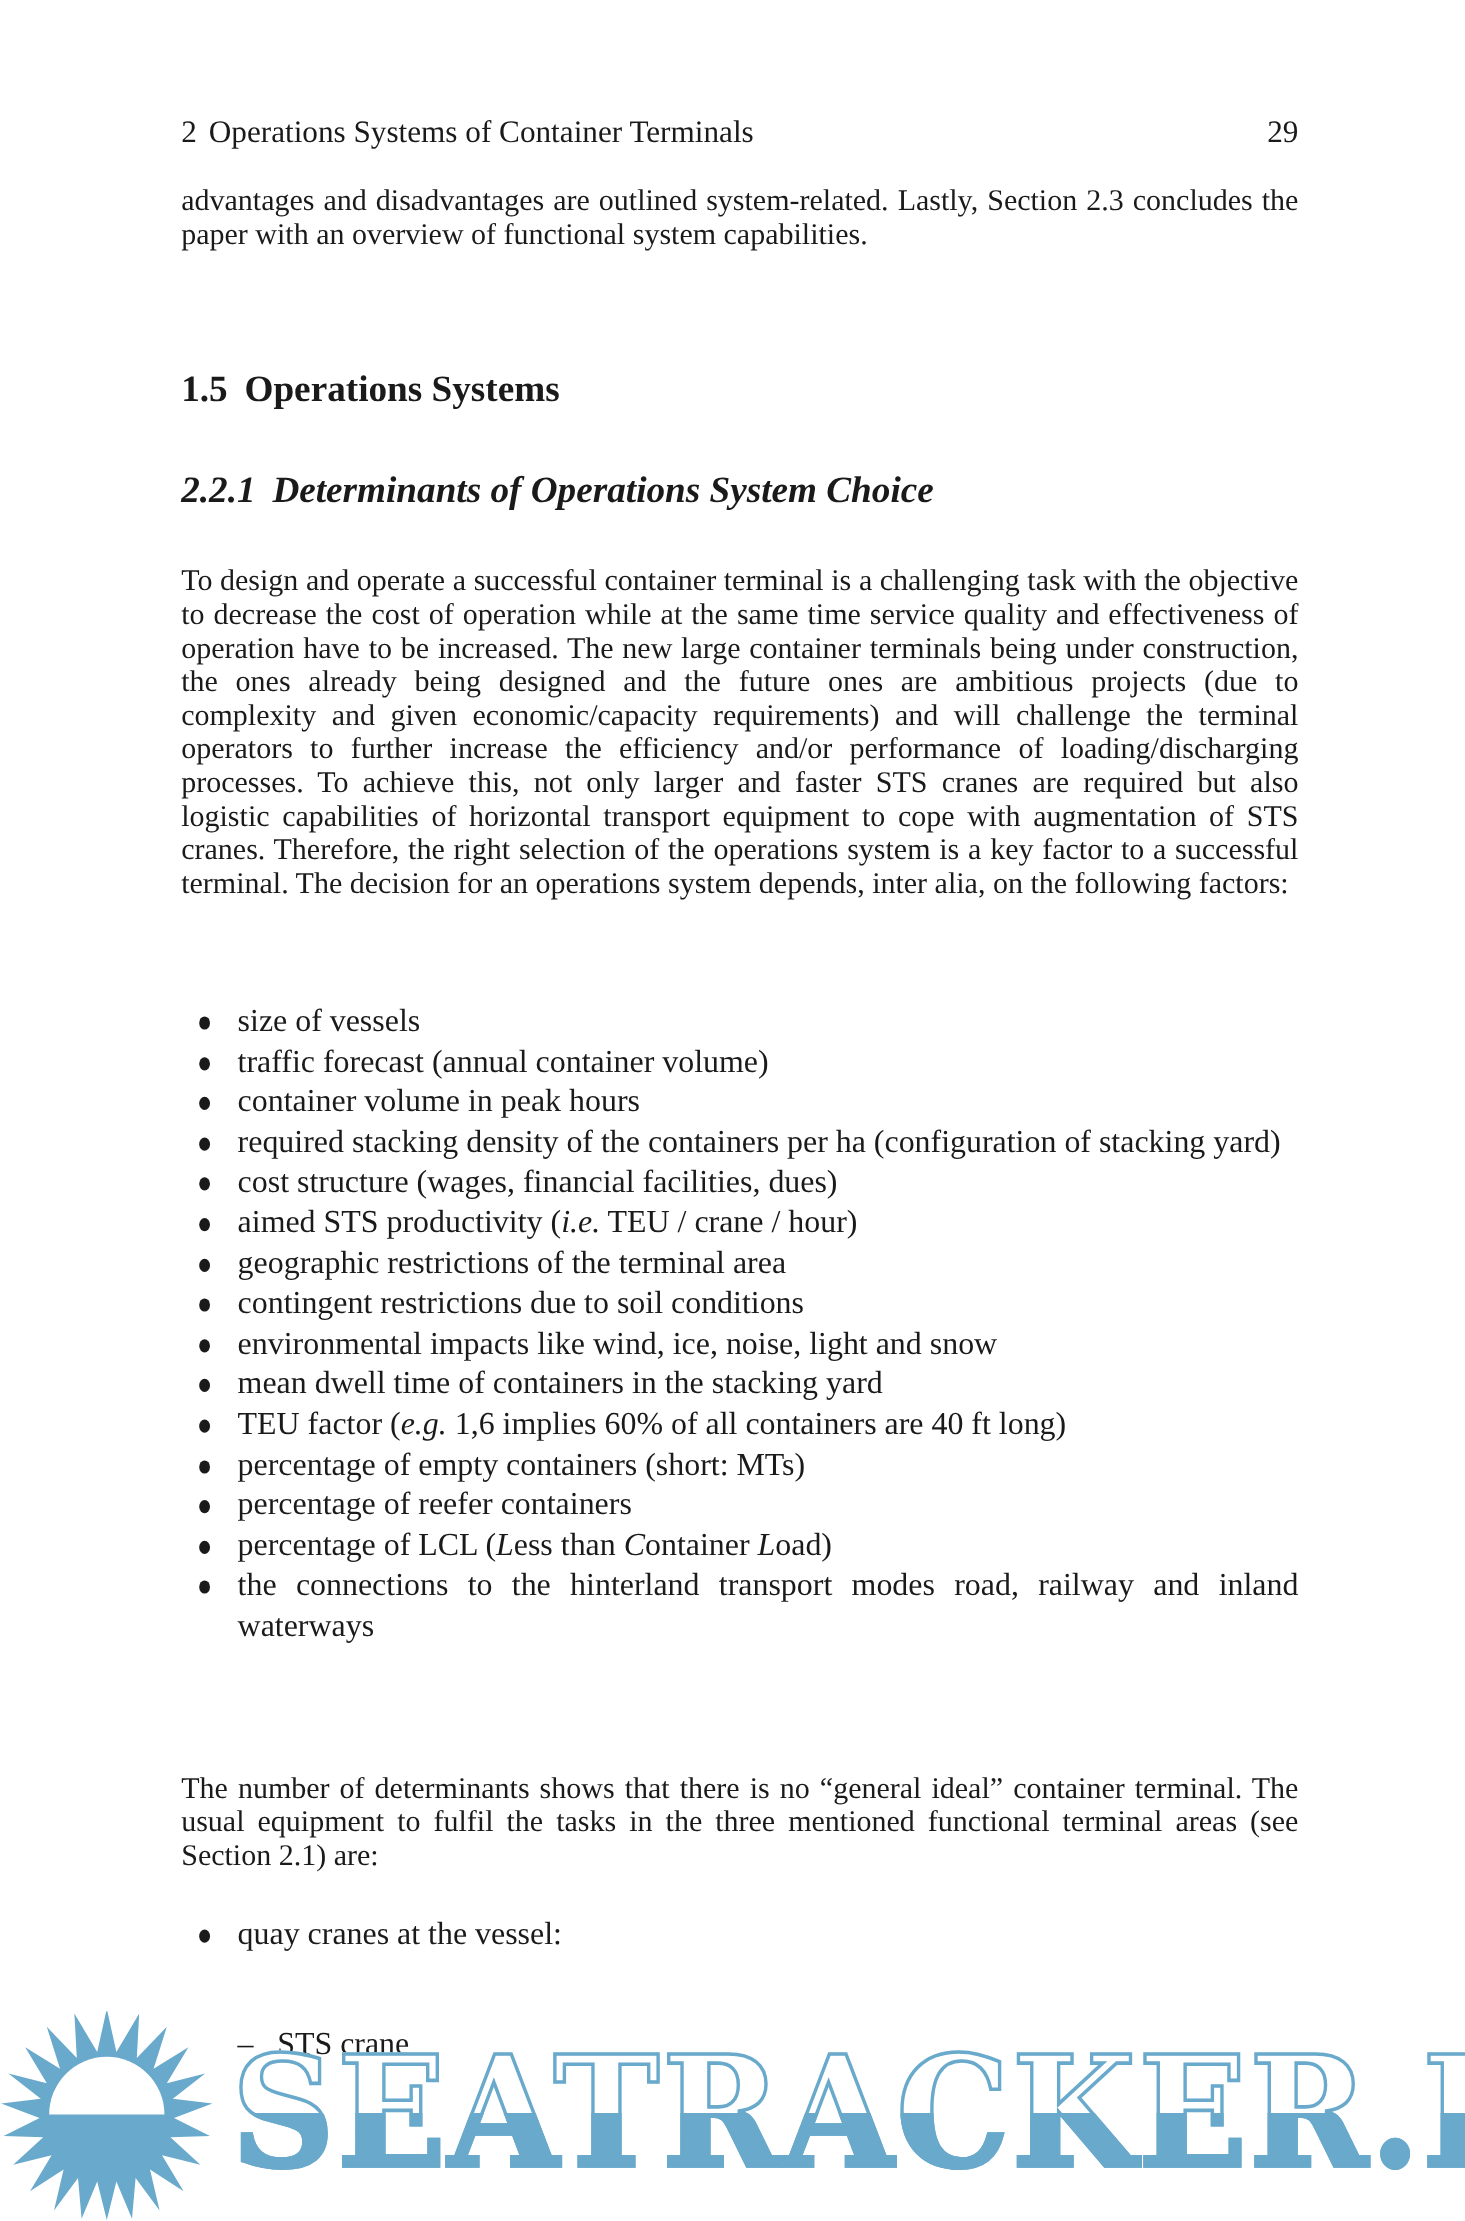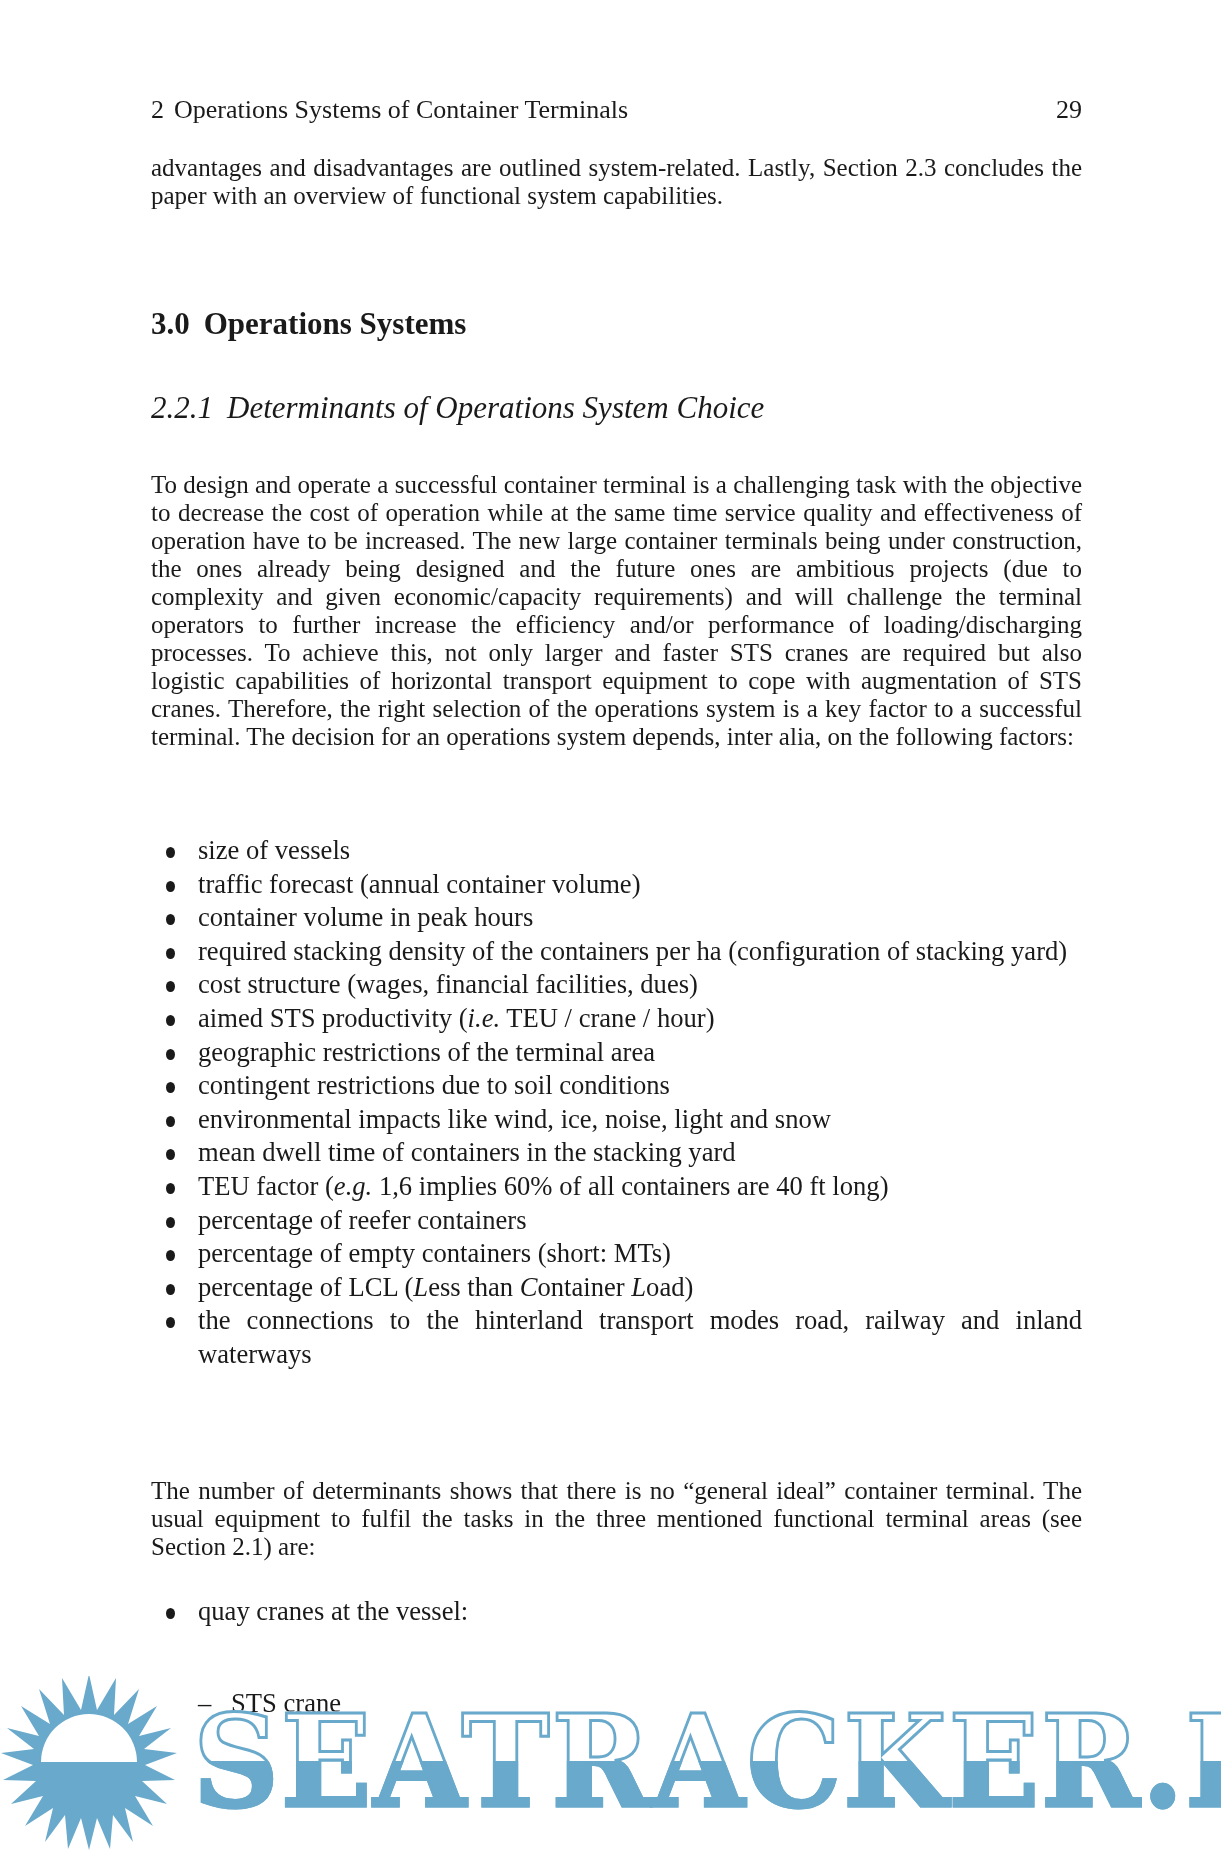--- a/index.html
+++ b/index.html
@@ -16,21 +16,21 @@
   .text {
     font-size: 25px; line-height: 28px; text-align: justify; margin: 0;
   }
   .p-intro { position: absolute; top: 154px; left: 0; width: 931px; }
   .h2 {
     position: absolute; top: 306px; left: 0; margin: 0;
     font-size: 31px; font-weight: bold; line-height: 36px;
   }
   .h3 {
     position: absolute; top: 390px; left: 0; margin: 0;
-    font-size: 31px; font-weight: normal; font-style: italic; line-height: 36px; text-align: right;
+    font-size: 31px; font-weight: bold; font-style: italic; line-height: 36px; text-align: right;
   }
   .h2 .num, .h3 .num { margin-right: 14px; }
   .h3 .num { font-style: italic; }
   .p-body { position: absolute; top: 471px; left: 0; width: 931px; }
   ul.factors {
     position: absolute; top: 834px; left: 0; width: 931px;
     margin: 0; padding: 0; list-style: none;
   }
   ul.factors li, ul.equip li {
     position: relative; padding-left: 47px; font-size: 26.6px; line-height: 33.6px;
@@ -69,43 +69,43 @@
   <div class="running-head">
     <span>
       <span class="chap-num">2</span><span>Operations Systems of Container Terminals</span>
     </span>
     <span>29</span>
   </div>
 
   <p class="text p-intro">advantages and disadvantages are outlined system-related. Lastly, Section 2.3 concludes the paper with an overview of functional system capabilities.</p>
 
   <h2 class="h2">
-    <span class="num">3.0</span><span>Operations Systems</span>
+    <span class="num">1.5</span><span>Operations Systems</span>
   </h2>
 
   <h3 class="h3">
     <span class="num">2.2.1</span><span>Determinants of Operations System Choice</span>
   </h3>
 
   <p class="text p-body">To design and operate a successful container terminal is a challenging task with the objective to decrease the cost of operation while at the same time service quality and effectiveness of operation have to be increased. The new large container terminals being under construction, the ones already being designed and the future ones are ambitious projects (due to complexity and given economic/capacity requirements) and will challenge the terminal operators to further increase the efficiency and/or performance of loading/discharging processes. To achieve this, not only larger and faster STS cranes are required but also logistic capabilities of horizontal transport equipment to cope with augmentation of STS cranes. Therefore, the right selection of the operations system is a key factor to a successful terminal. The decision for an operations system depends, inter alia, on the following factors:</p>
 
   <ul class="factors">
     <li><span class="bullet"></span><span>size of vessels</span></li>
     <li><span class="bullet"></span><span>traffic forecast (annual container volume)</span></li>
     <li><span class="bullet"></span><span>container volume in peak hours</span></li>
     <li><span class="bullet"></span><span>required stacking density of the containers per ha (configuration of stacking yard)</span></li>
     <li><span class="bullet"></span><span>cost structure (wages, financial facilities, dues)</span></li>
     <li><span class="bullet"></span><span>aimed STS productivity (</span><em>i.e.</em><span> TEU / crane / hour)</span></li>
     <li><span class="bullet"></span><span>geographic restrictions of the terminal area</span></li>
     <li><span class="bullet"></span><span>contingent restrictions due to soil conditions</span></li>
     <li><span class="bullet"></span><span>environmental impacts like wind, ice, noise, light and snow</span></li>
     <li><span class="bullet"></span><span>mean dwell time of containers in the stacking yard</span></li>
     <li><span class="bullet"></span><span>TEU factor (</span><em>e.g.</em><span> 1,6 implies 60% of all containers are 40 ft long)</span></li>
+    <li><span class="bullet"></span><span>percentage of empty containers (short: MTs)</span></li>
     <li><span class="bullet"></span><span>percentage of reefer containers</span></li>
-    <li><span class="bullet"></span><span>percentage of empty containers (short: MTs)</span></li>
     <li><span class="bullet"></span><span>percentage of LCL (</span><em>L</em><span>ess than </span><em>C</em><span>ontainer </span><em>L</em><span>oad)</span></li>
     <li><span class="bullet"></span><span>the connections to the hinterland transport modes road, railway and inland waterways</span></li>
   </ul>
 
   <p class="text p-summary">The number of determinants shows that there is no “general ideal” container terminal. The usual equipment to fulfil the tasks in the three mentioned functional terminal areas (see Section 2.1) are:</p>
 
   <ul class="equip">
     <li><span class="bullet"></span><span>quay cranes at the vessel:</span></li>
   </ul>
   <div class="sub-item">

